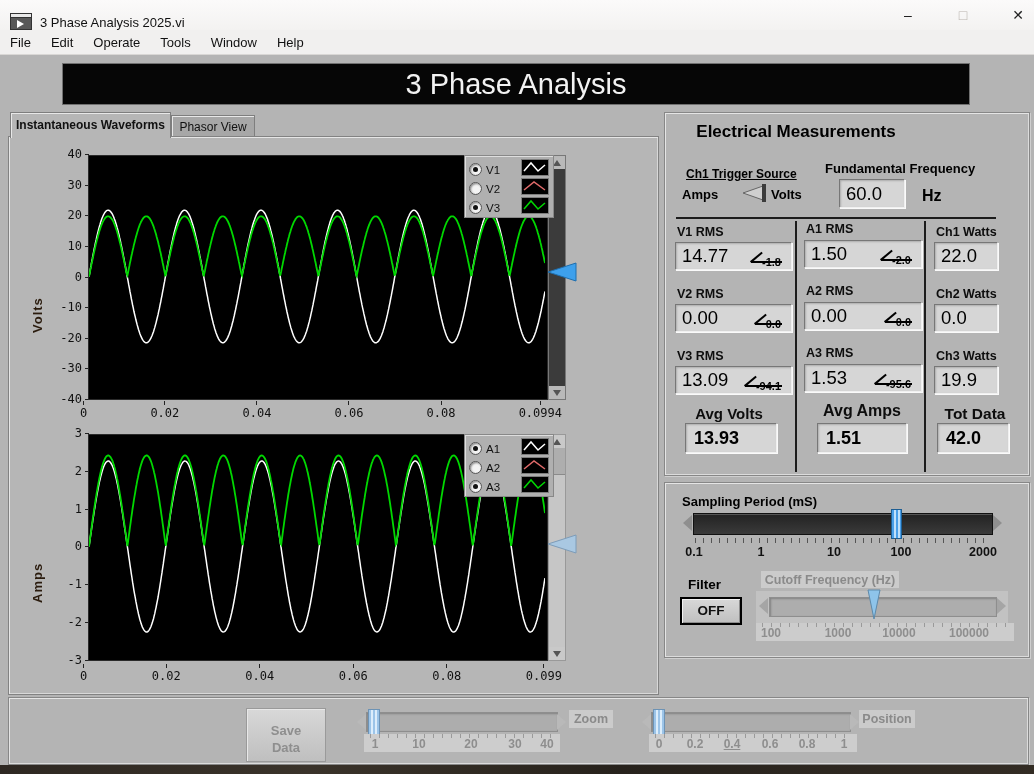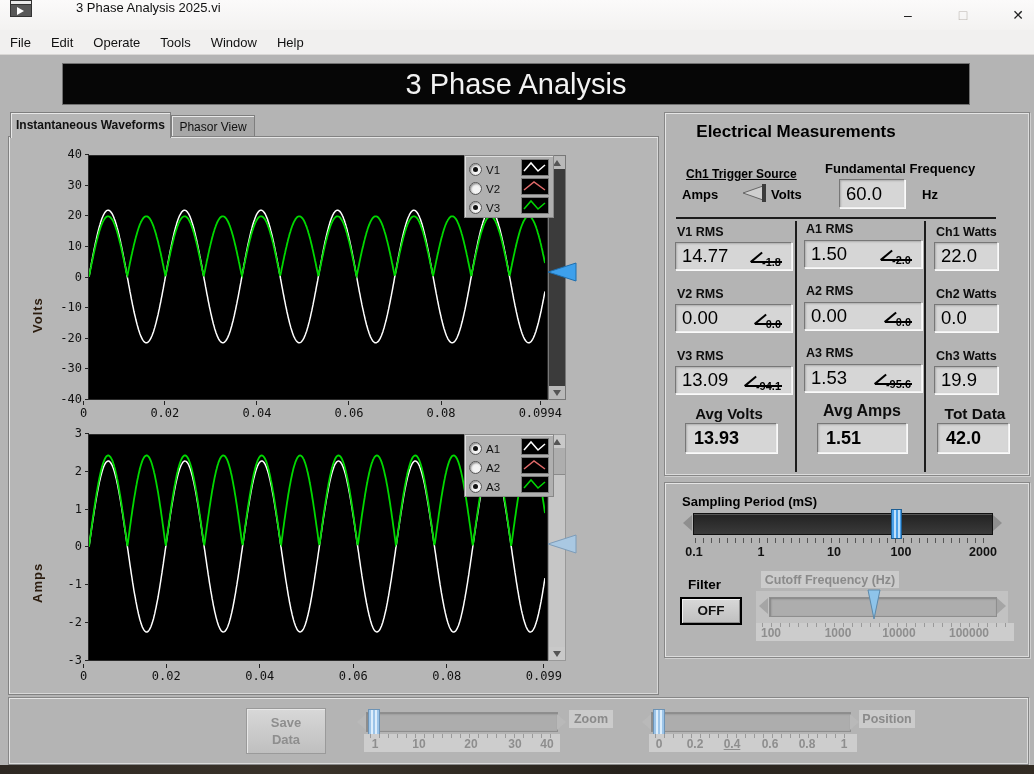--- a/index.html
+++ b/index.html
@@ -3,21 +3,21 @@
 <meta charset="utf-8">
 <style>
   html,body{margin:0;padding:0;width:1034px;height:774px;overflow:hidden;
     font-family:"Liberation Sans",sans-serif;background:#b4b4b4;position:relative;}
   .abs{position:absolute;}
   .pre{white-space:pre-line;}
   .b{font-weight:bold;}
 
   
   #titlebar{position:absolute;left:0;top:0;width:1034px;height:30px;
-    background:linear-gradient(#fbfafa,#f3f2f1);display:flex;align-items:flex-start;gap:36px;}
+    background:linear-gradient(#fbfafa,#f3f2f1);display:flex;align-items:flex-end;}
   #titlebar .title{font-size:13px;color:#111;margin-left:8px;}
   .vi-icon{width:20px;height:15px;margin-left:10px;background:#585858;border:1px solid #333;position:relative;}
   .vi-icon .vi-top{height:3px;background:#e9e9e9;border-bottom:1px solid #333;}
   .vi-icon .vi-play{position:absolute;left:6px;top:6px;width:0;height:0;
     border-top:4px solid transparent;border-bottom:4px solid transparent;border-left:7px solid #fff;}
   .winbtn{position:absolute;top:0;width:46px;height:30px;display:flex;align-items:center;justify-content:center;
     font-size:14px;color:#222;}
   #btn-min{left:885px;} #btn-max{left:940px;color:#b9b4ae;} #btn-close{left:995px;}
 
   #menubar{position:absolute;left:0;top:30px;width:1034px;height:24px;background:#f1f0ef;
@@ -354,21 +354,21 @@
     <svg class="hswitch" style="left:71px;top:70px;" width="32" height="20">
       <polygon points="27,3 7,10 27,17" fill="#cfcfcf" stroke="#666" stroke-width="1"></polygon>
       <rect x="26" y="1" width="4" height="18" fill="#3b3b3b"></rect>
     </svg>
     <div class="abs b" style="left:106px;top:74px;font-size:13px;">Volts</div>
 
     <div class="abs b" style="left:160px;top:48px;font-size:13px;">Fundamental Frequency</div>
     <div class="mbox" style="left:174px;top:66px;width:64px;height:27px;">
       <span class="mval">60.0</span>
     </div>
-    <div class="abs b" style="left:250px;top:74px;font-size:13px;padding-left:7px;">Hz</div>
+    <div class="abs b" style="left:250px;top:74px;font-size:16px;padding-left:7px;">Hz</div>
 
     <div class="hline" style="left:11px;top:104px;width:320px;"></div>
     <div class="vline" style="left:130px;top:108px;height:251px;"></div>
     <div class="vline" style="left:259px;top:108px;height:251px;"></div>
 
     <div class="mlbl" style="left:12px;top:112px;">V1 RMS</div>
     <div class="mbox" style="left:10px;top:129px;width:115px;">
       <span class="mval">14.77</span>
       <span class="ang"><span class="num">-1.8</span></span>
     </div>
@@ -453,21 +453,21 @@
     </svg>
     <div class="dscale" id="cut-scale" style="left:91px;top:140px;width:258px;">
         <span>100</span>
         <span>1000</span>
         <span>10000</span>
         <span>100000</span>
       </div>
   </div>
 
   <div id="footer" class="abs panel">
-    <div class="abs btn pre" style="left:237px;top:10px;width:78px;height:38px;font-size:13px;line-height:1.3;padding-top:6px;border:1px solid #9a9a9a;color:#8e8e8e;box-shadow:inset 1px 1px 0 #e8e8e8;">Save
+    <div class="abs btn pre" style="left:237px;top:10px;width:78px;height:38px;font-size:13px;line-height:1.3;padding-top:14px;border:1px solid #9a9a9a;color:#8e8e8e;box-shadow:inset 1px 1px 0 #e8e8e8;">Save
 Data</div>
 
     <div class="arrtri arr-l" style="left:348px;top:16px;border-right-color:#b9b9b9;"></div>
     <div class="dgroove" style="left:357px;top:14px;width:190px;"></div>
     <div class="fhandle" style="left:359px;top:11px;"></div>
     <div class="arrtri arr-r" style="left:548px;top:16px;border-left-color:#b9b9b9;"></div>
     <div class="dscale" id="zoom-scale" style="left:355px;top:36px;width:196px;background:#cdcdcd;">
         <span>1</span>
         <span>10</span>
         <span>20</span>

